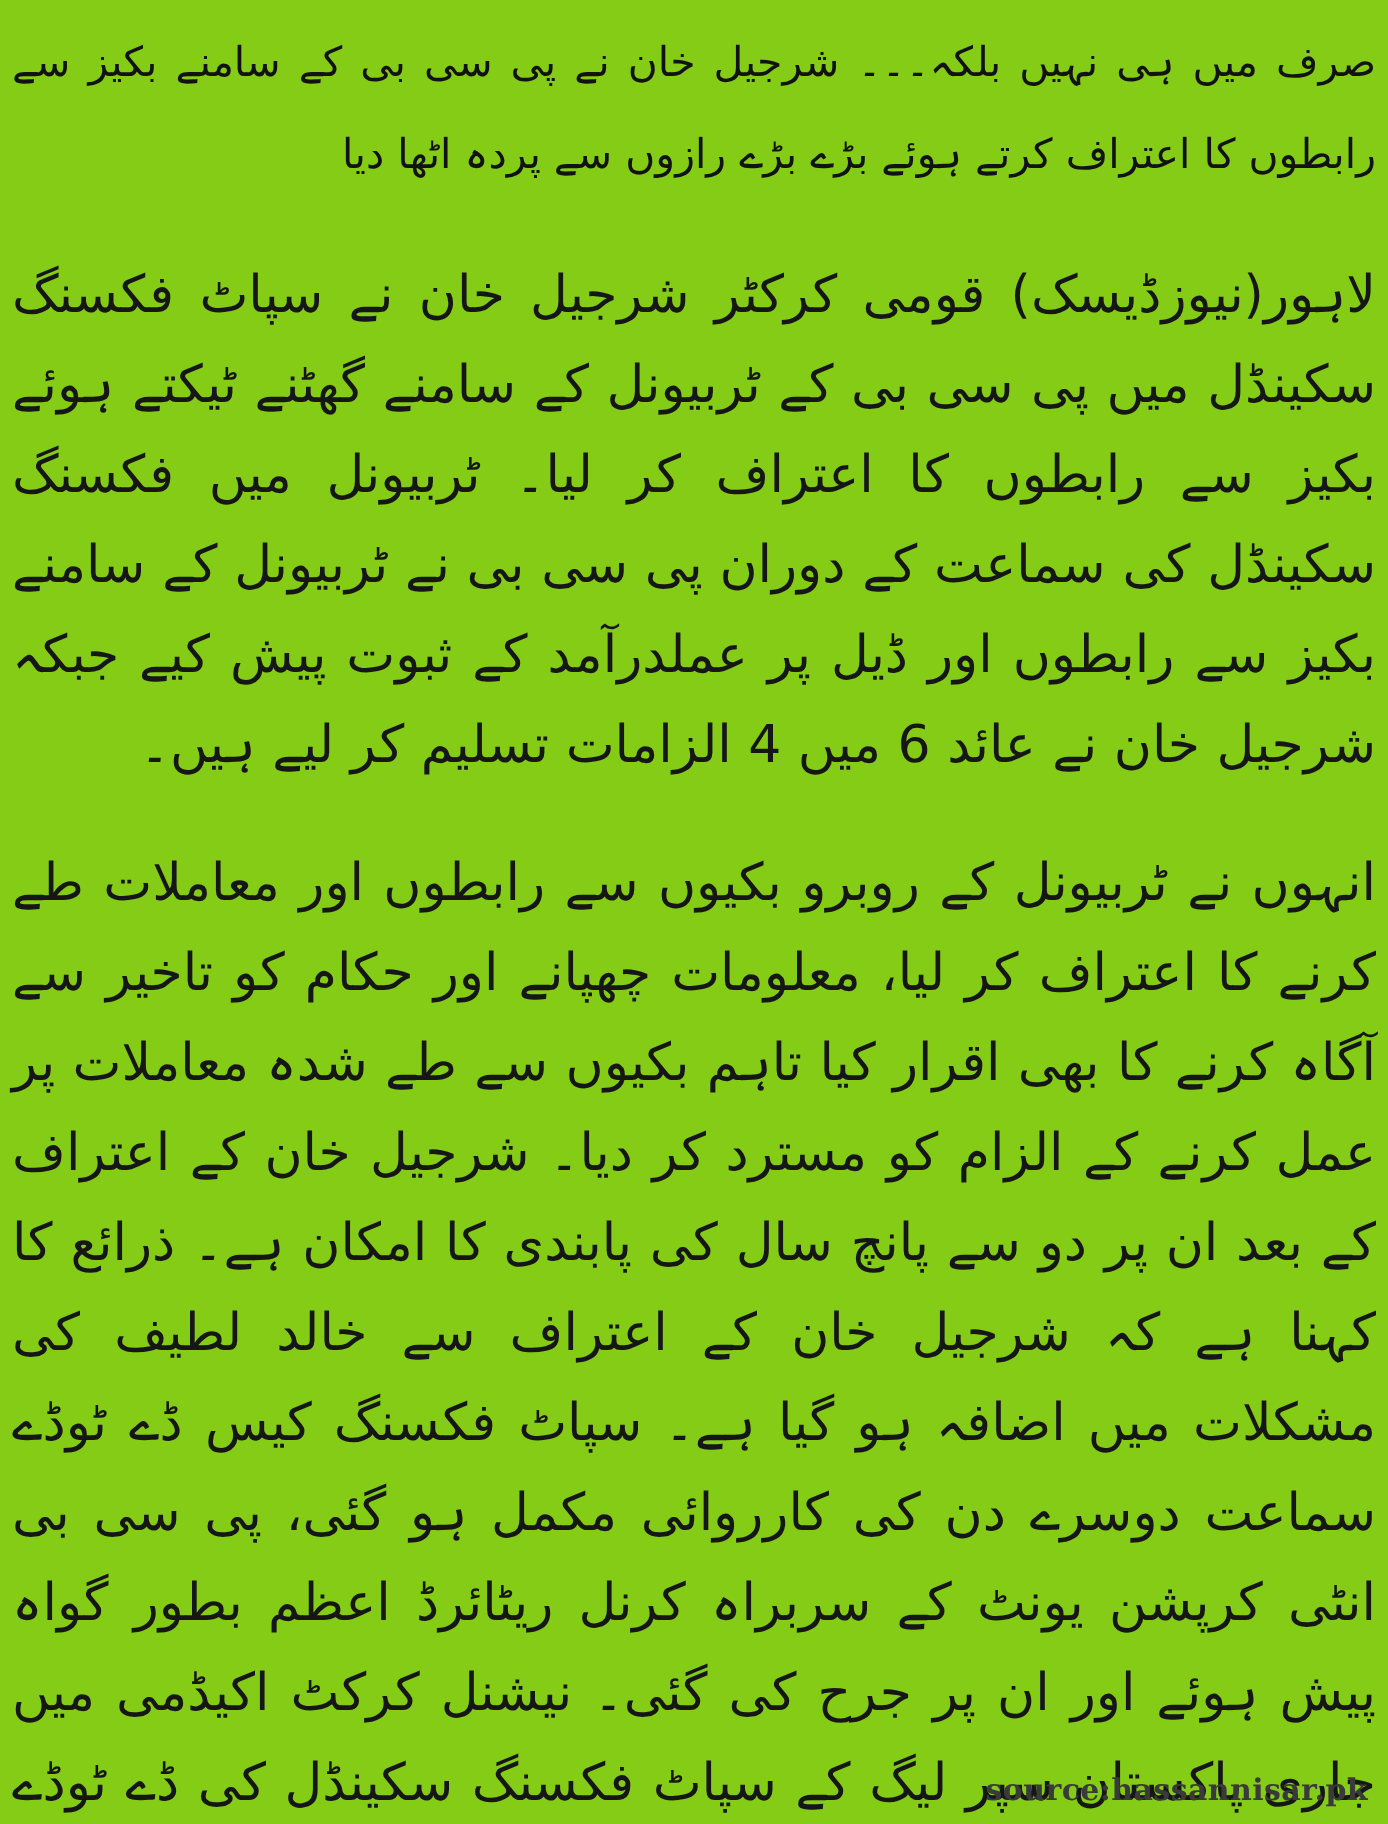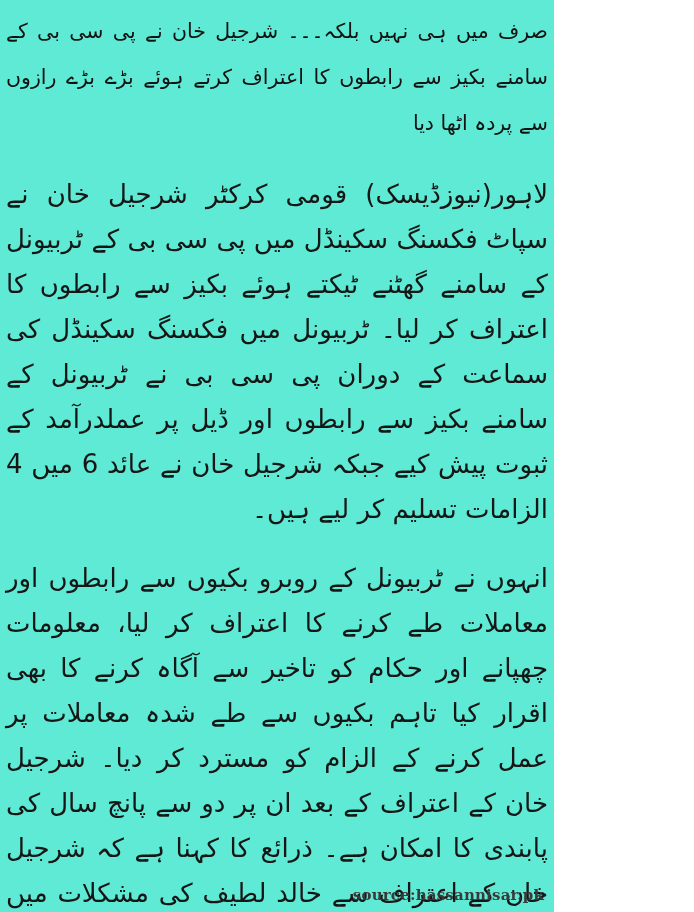--- a/index.html
+++ b/index.html
@@ -5,23 +5,23 @@
   html, body {
     margin: 0;
     padding: 0;
     width: 694px;
     height: 912px;
     background: #ffffff;
     overflow: hidden;
   }
   .page {
     position: relative;
-    width: 554px;
+    width: 694px;
     height: 912px;
-    background: #5eead4;
+    background: #84cc16;
     font-family: "DejaVu Sans", sans-serif;
     color: #141414;
     box-sizing: border-box;
   }
   .article {
     direction: rtl;
     unicode-bidi: embed;
     padding: 8px 6px 0 6px;
     box-sizing: border-box;
   }

